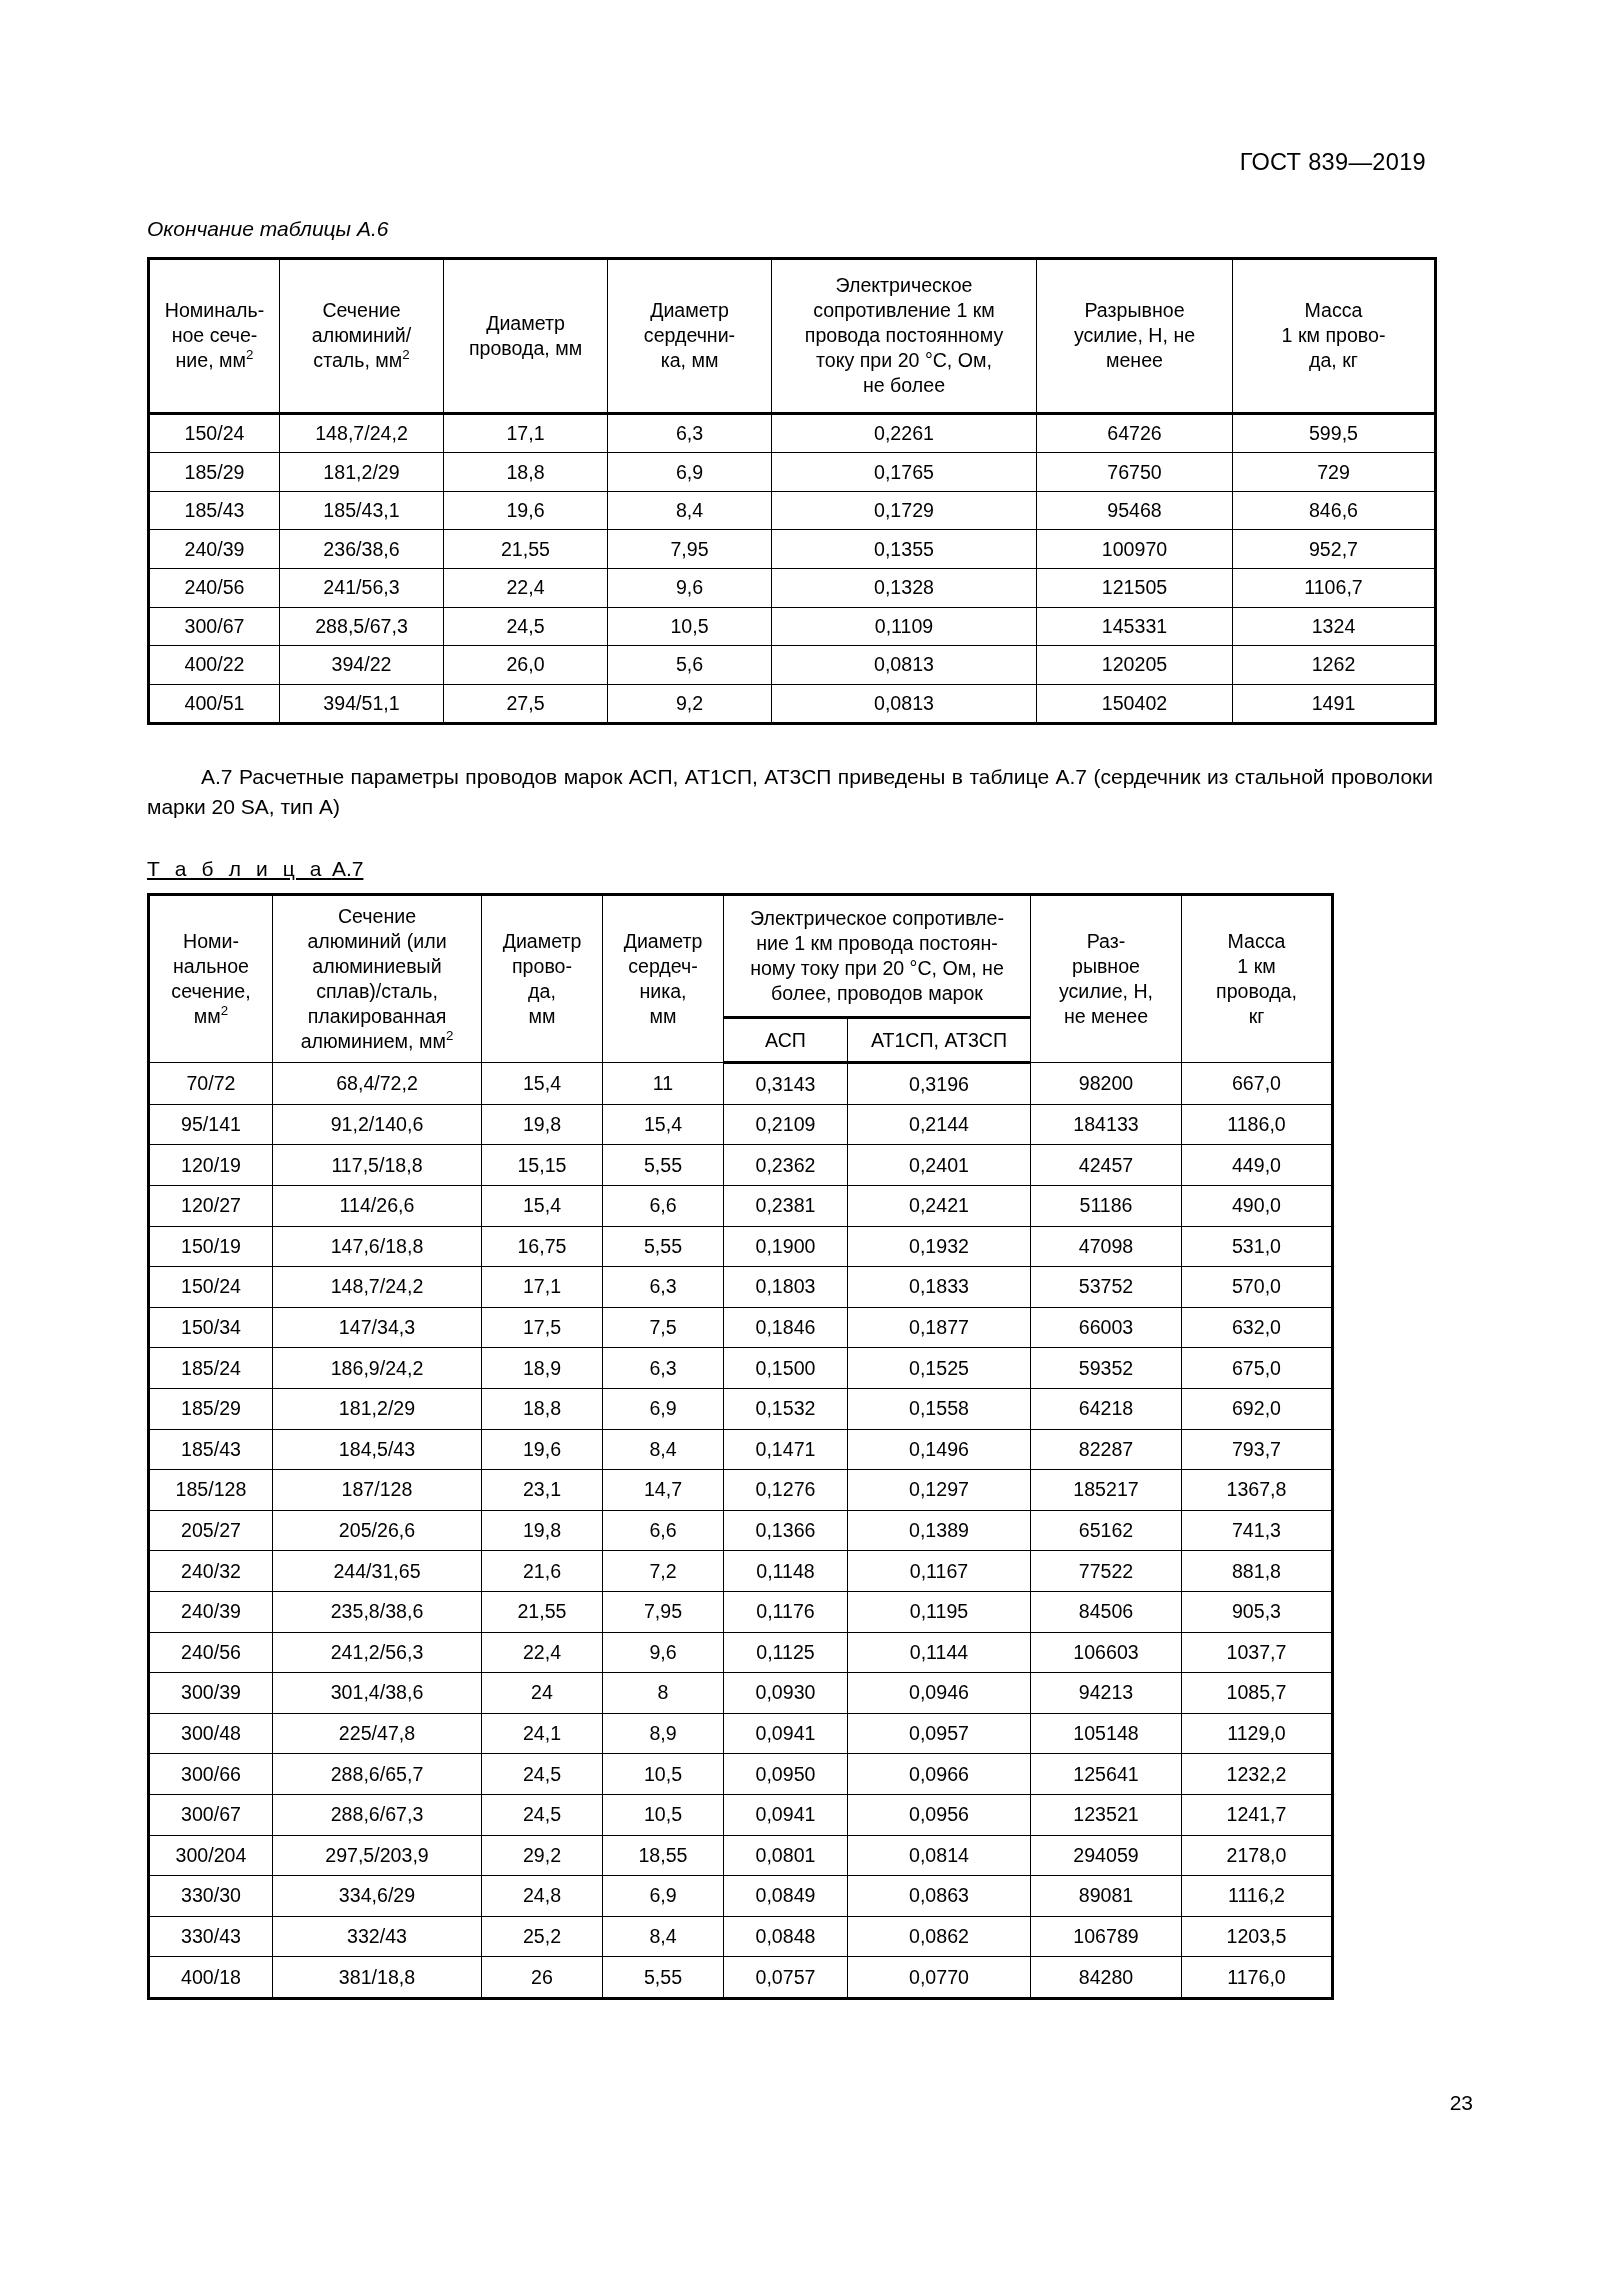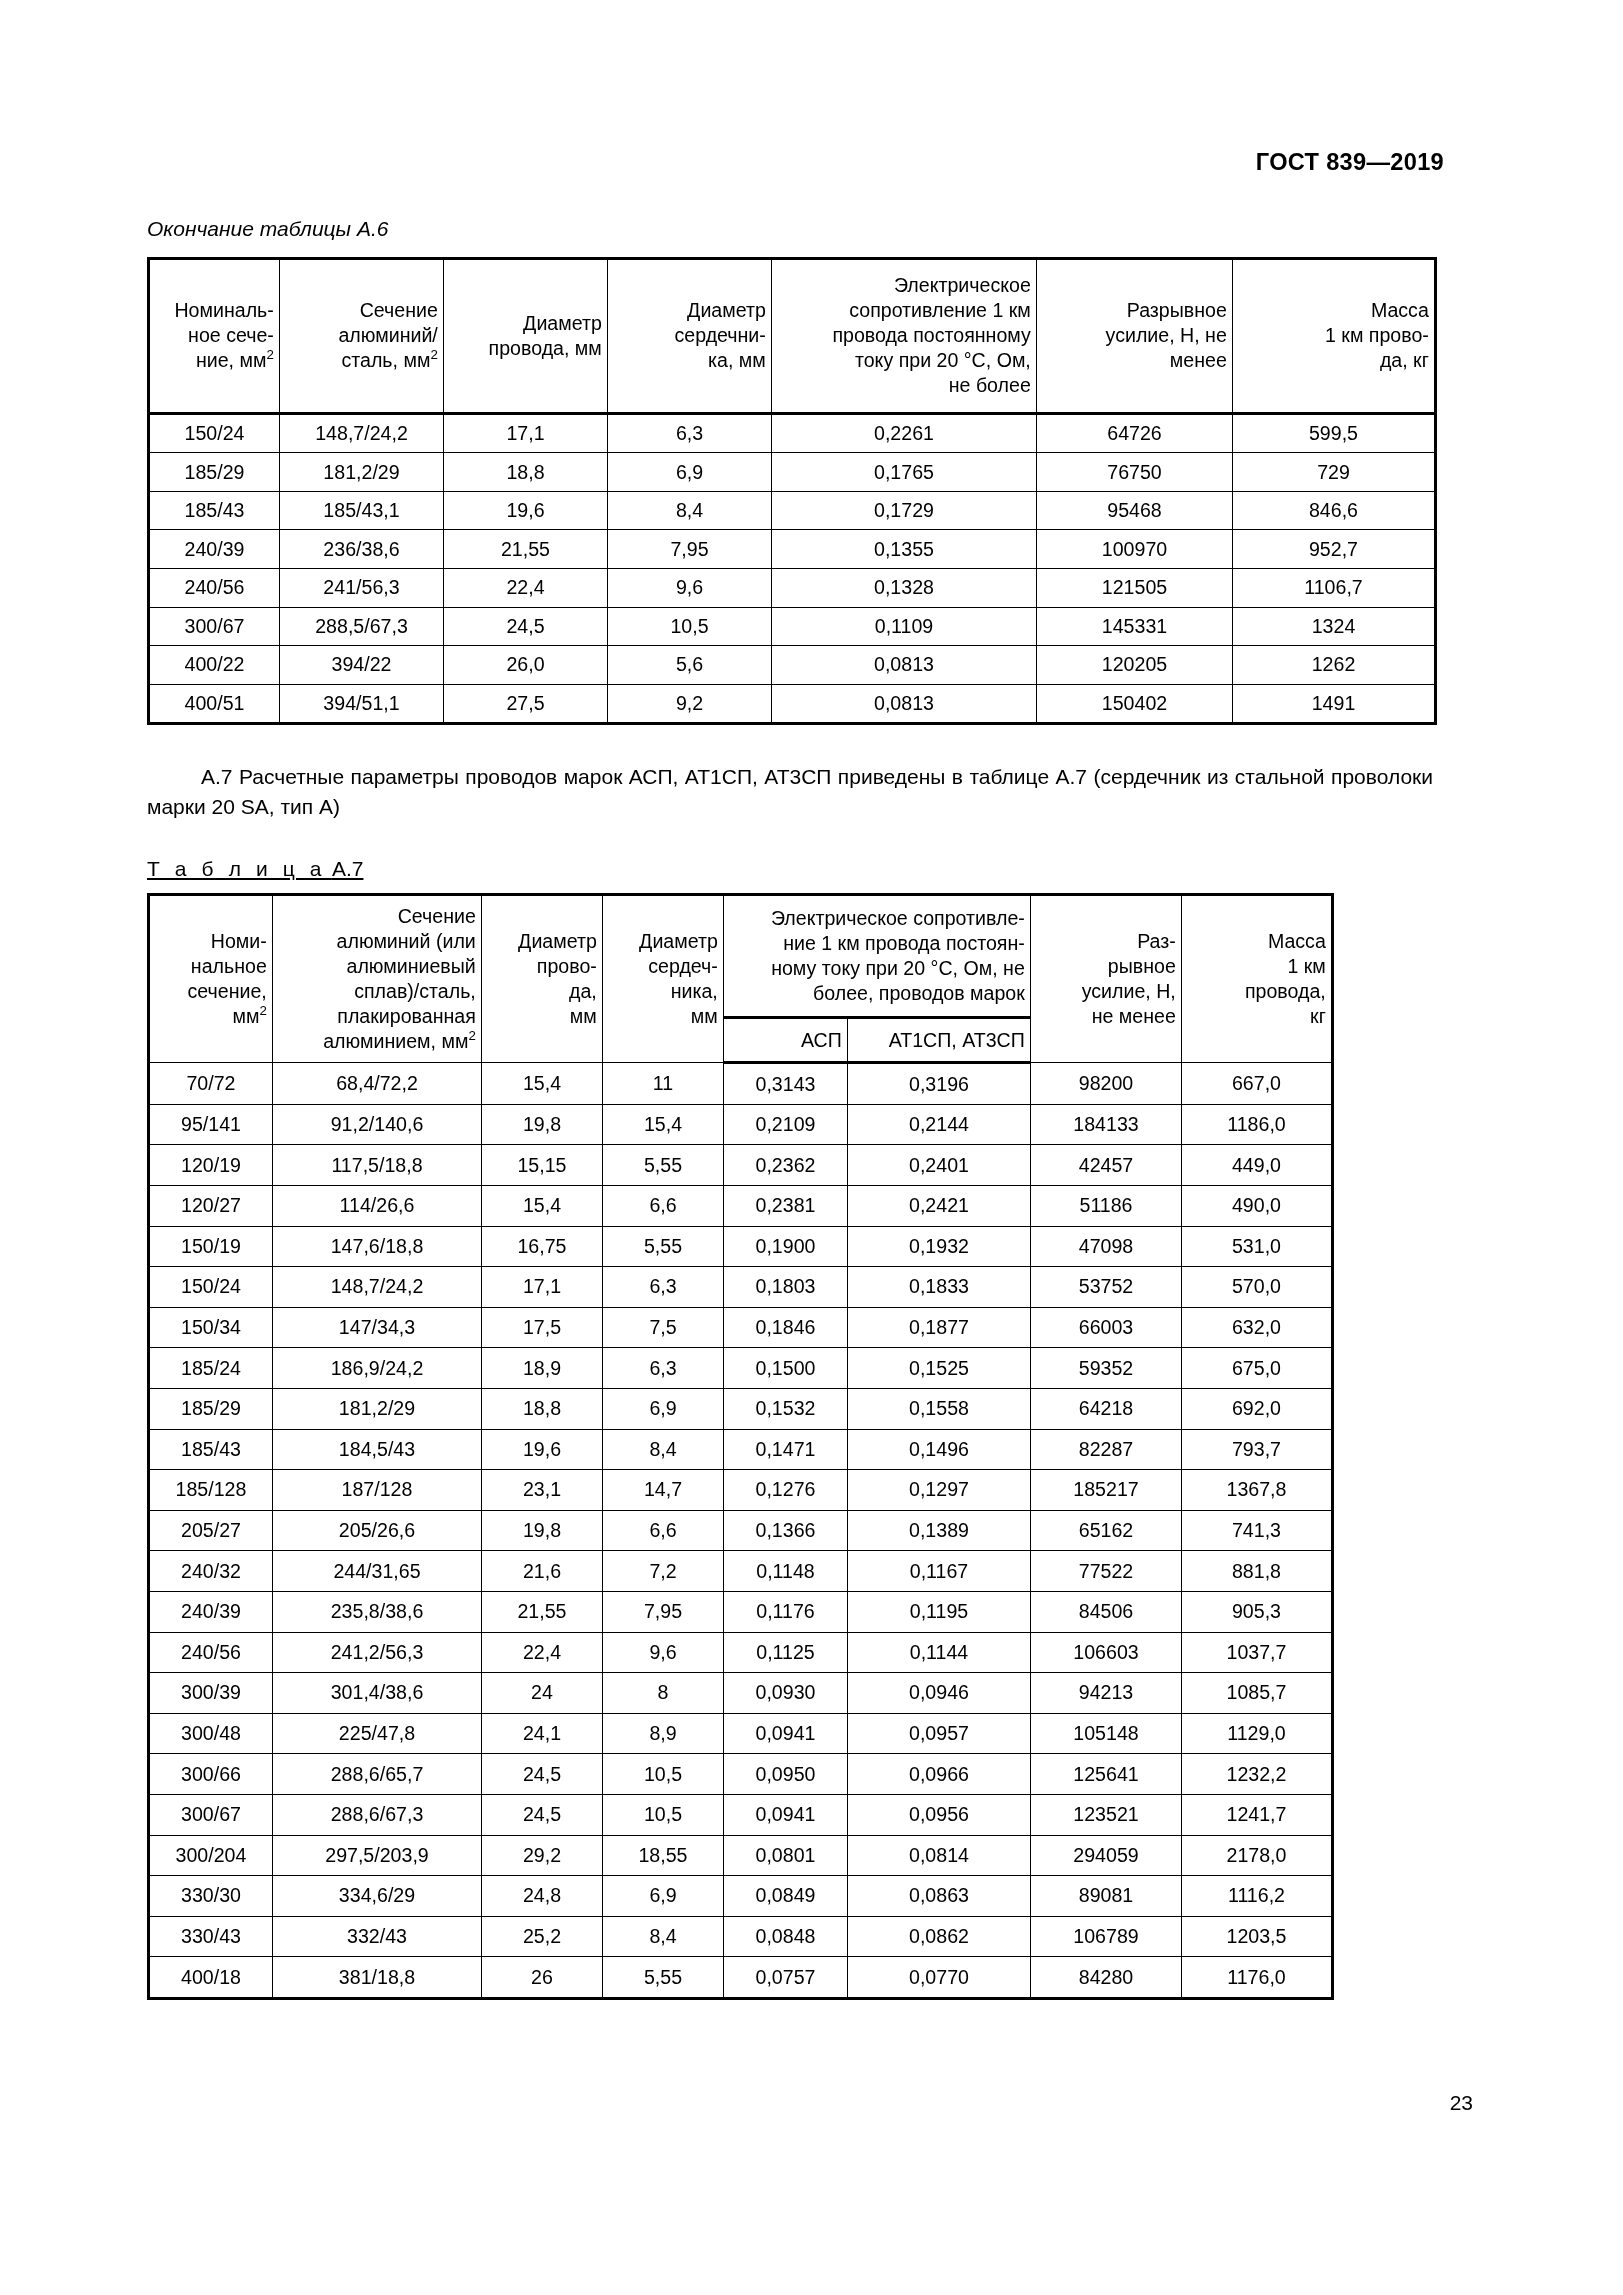--- a/index.html
+++ b/index.html
@@ -18,23 +18,23 @@
     background: #ffffff;
     box-sizing: border-box;
     padding: 0;
     overflow: hidden;
   }
 
   
   .running-head {
     position: absolute;
     top: 149px;
-    right: 180px;
+    right: 198px;
     font-size: 23.6px;
-    font-weight: bold;
+    font-weight: normal;
     letter-spacing: 0.3px;
     white-space: nowrap;
   }
 
   
   .content {
     position: absolute;
     left: 147px;
     top: 216px;
     width: 1286px;
@@ -77,21 +77,20 @@
   table.gost td, table.gost th {
     border: 1.3px solid #000;
     text-align: center;
     vertical-align: middle;
     font-weight: normal;
     padding: 1.3px 2.6px;
     line-height: 1.28;
   }
   table.gost thead th {
     padding: 7.9px 5.2px;
-    text-align: right;
   }
   
   table.gost {
     border: 3.3px solid #000;
   }
   table.gost thead tr:last-child th {
     border-bottom: 3.3px solid #000;
   }
   table.gost tbody td {
     height: 37px;

